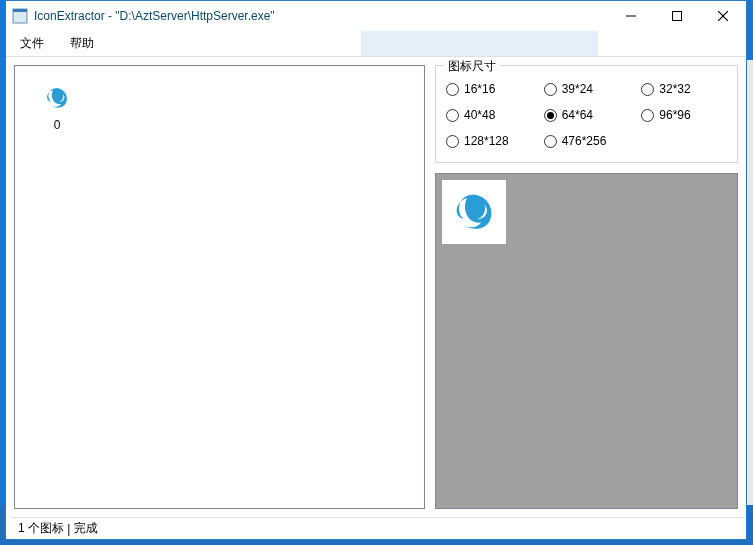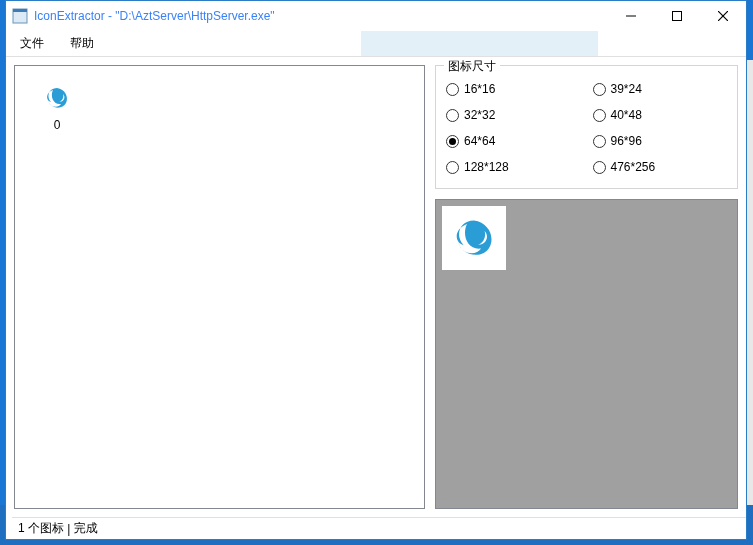--- a/index.html
+++ b/index.html
@@ -7,21 +7,21 @@
   body { background:#1976d2; width:753px; height:545px; position:relative; overflow:hidden; }
   .bgbottom { position:absolute; left:0; bottom:0; width:100%; height:40px; background:#1e6fbf; }
   .bglight { position:absolute; right:0; top:60px; bottom:40px; width:30px; background:#e8e8e8; display:flex; flex-direction:column; gap:30px; padding-top:220px; align-items:center; color:#888;}
   .window {
     position:absolute; left:5px; top:0; width:742px; height:540px;
     background:#fff; border:1px solid #2a7cc7;
     display:flex; flex-direction:column;
   }
   .titlebar {
     height:30px; background:#fff; display:flex; align-items:center;
-    padding:0 0 0 6px; position:relative; color:#3b82f6;
+    padding:0 0 0 6px; position:relative; color:#0c4a6e;
   }
   .titlebar .appicon { width:16px; height:16px; margin-right:6px; display:inline-flex; align-items:center; justify-content:center;}
   .titlebar .appicon svg { width:16px; height:16px;}
   .titlebar .title { font-size:12px; }
   .winbtns { position:absolute; right:0; top:0; height:30px; display:flex; }
   .winbtn { width:46px; height:30px; display:flex; align-items:center; justify-content:center; color:#000; }
   .menubar {
     height:26px; display:flex; align-items:center; padding:0 4px;
     border-bottom:1px solid #e0e0e0; gap:6px;
     background:linear-gradient(to right, #fff 0%, #fff 48%, #e3f0f7 48%, #e3f0f7 80%, #fff 80%);
@@ -36,21 +36,21 @@
   .iconcell .thumb { width:32px; height:32px; display:flex; align-items:center; justify-content:center;}
   .iconcell .label { font-size:12px; color:#000; text-align:center;}
   .rightcol { width:303px; display:flex; flex-direction:column; gap:10px; min-height:0;border-radius:8px;}
   .groupbox {
     position:relative; border:1px solid #d5d5d5; padding:10px 8px 10px 8px;
   }
   .groupbox .legend {
     position:absolute; top:-8px; left:8px; background:#fff; padding:0 4px; font-size:12px;
   }
   .radios {
-    display:grid; grid-template-columns: repeat(2, 1fr); row-gap:14px; column-gap:4px;
+    display:grid; grid-template-columns: repeat(3, 1fr); row-gap:14px; column-gap:4px;
     padding:6px 2px 4px 2px;
     gap:12px;
   }
   .radio { display:flex; align-items:center; gap:5px; font-size:12px; white-space:nowrap;}
   .radio .rbtn {
     width:13px; height:13px; border-radius:50%; border:1px solid #333; display:flex;
     align-items:center; justify-content:center;
   }
   .radio.selected .rbtn::after{
     content:""; width:7px; height:7px; border-radius:50%; background:#000;

